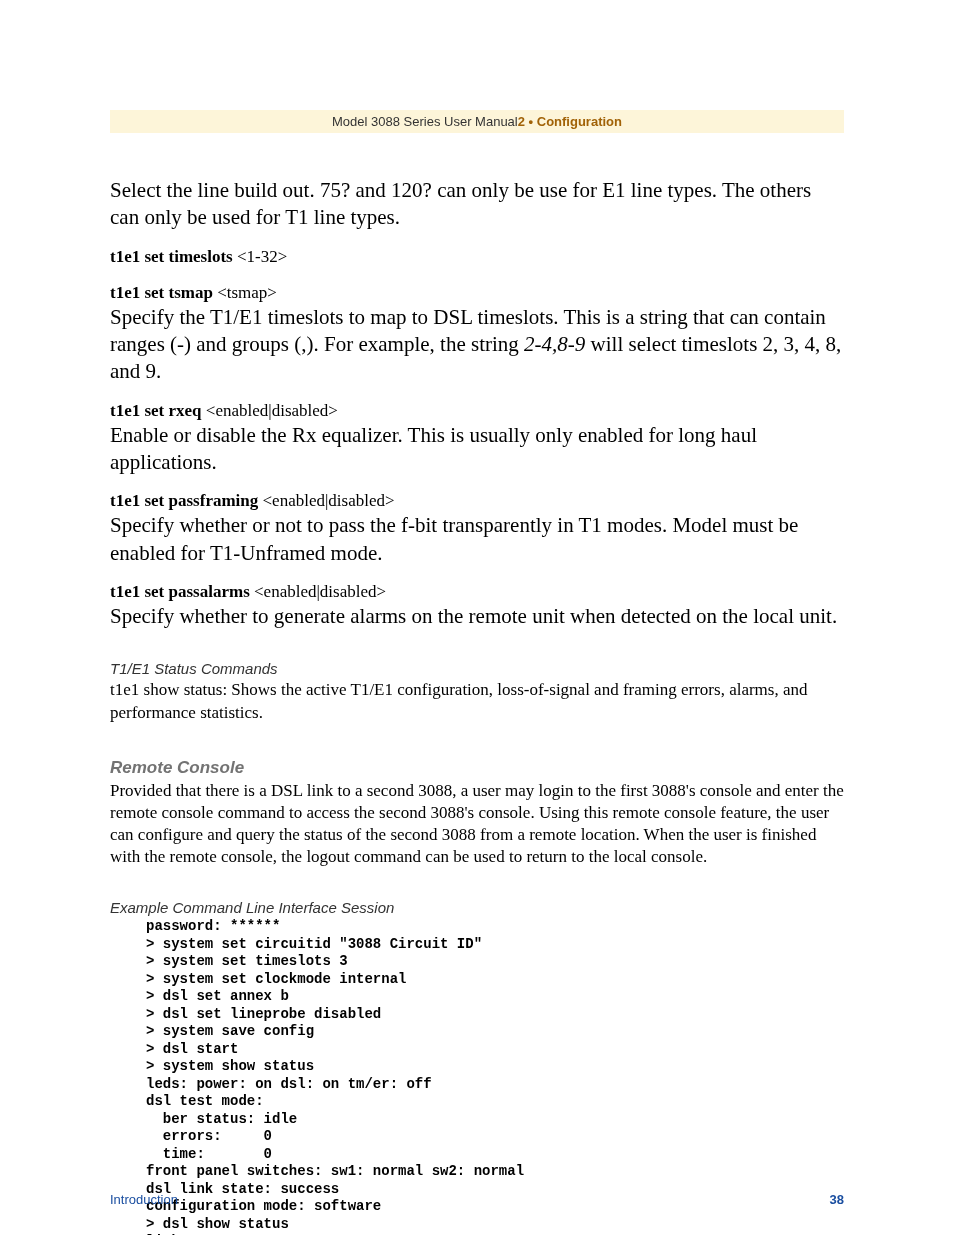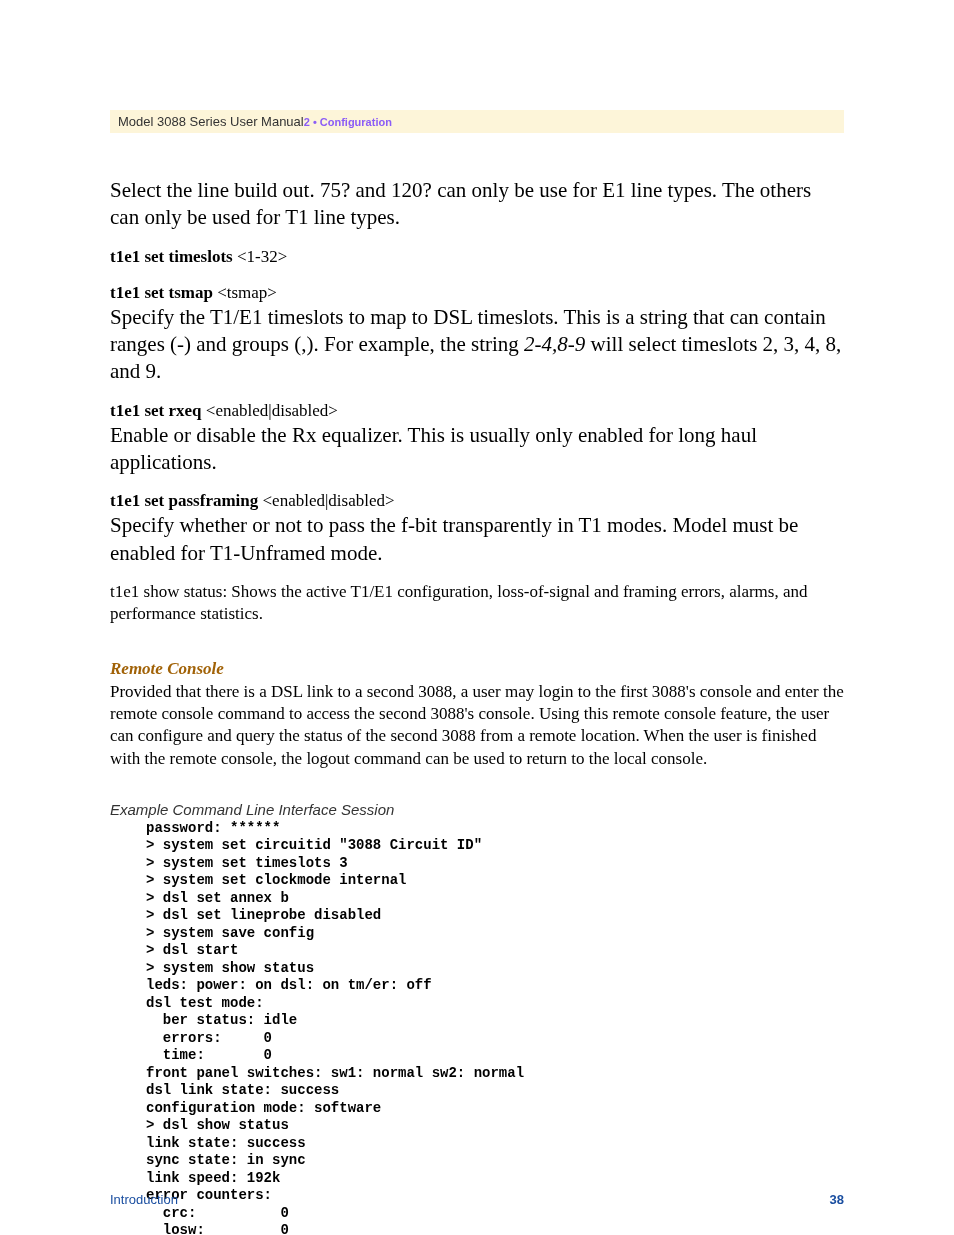--- a/index.html
+++ b/index.html
@@ -13,54 +13,54 @@
     width: 954px;
     height: 1235px;
     position: relative;
     box-sizing: border-box;
     padding: 110px 110px 0 110px;
   }
   .header-bar {
     background: #fdf5d9;
     padding: 4px 8px;
     display: flex;
-    justify-content: flex-start;
+    justify-content: center;
     align-items: baseline;
     margin-bottom: 44px;
   }
   .header-left {
     font-family: Verdana, Arial, sans-serif;
     font-size: 13px;
     color: #333;
   }
   .header-right {
     font-family: Verdana, Arial, sans-serif;
-    font-size: 11px;
+    font-size: 13px;
     font-weight: bold;
-    color: #8b5cf6;
+    color: #a16207;
   }
   .cmd-block { margin-bottom: 14px; }
   .cmd-line { font-size: 17px; line-height: 1.3; }
   .cmd-name { font-weight: bold; }
   .cmd-desc { font-size: 21px; line-height: 1.3; }
   .italic-heading {
     font-family: Verdana, Arial, sans-serif;
     font-style: italic;
     font-size: 15px;
     color: #333;
     margin-top: 30px;
     margin-bottom: 2px;
   }
   .status-bold { font-weight: normal; }
   .remote-heading {
-    font-family: Liberation Serif, serif;
+    font-family: Liberation Sans, sans-serif;
     font-weight: bold;
     font-style: italic;
     font-size: 17px;
-    color: #a16207;
+    color: #737373;
     margin-top: 34px;
     margin-bottom: 2px;
   }
   .para { font-size: 17px; line-height: 1.3; margin-bottom: 14px; }
   .code-block {
     font-family: "Courier New", Courier, monospace;
     font-size: 14px;
     font-weight: bold;
     white-space: pre;
     line-height: 1.25;
@@ -116,21 +116,28 @@
     <div class="cmd-desc">Enable or disable the Rx equalizer. This is usually only enabled for long haul applications.</div>
   </div>
 
   <div class="cmd-block">
     <div class="cmd-line">
       <span class="cmd-name">t1e1 set passframing</span><span> &lt;enabled|disabled&gt;</span>
     </div>
     <div class="cmd-desc">Specify whether or not to pass the f-bit transparently in T1 modes. Model must be enabled for T1-Unframed mode.</div>
   </div>
 
+  <div class="cmd-block">
+    <div class="cmd-line">
+      <span class="cmd-name">t1e1 set passalarms</span><span> &lt;enabled|disabled&gt;</span>
+    </div>
+    <div class="cmd-desc">Specify whether to generate alarms on the remote unit when detected on the local unit.</div>
+  </div>
 
+  <div class="italic-heading">T1/E1 Status Commands</div>
   <div class="para">
     <span class="status-bold">t1e1 show status</span><span>: Shows the active T1/E1 configuration, loss-of-signal and framing errors, alarms, and performance statistics.</span>
   </div>
 
   <div class="remote-heading">Remote Console</div>
   <div class="para">Provided that there is a DSL link to a second 3088, a user may login to the first 3088's console and enter the remote console command to access the second 3088's console. Using this remote console feature, the user can configure and query the status of the second 3088 from a remote location. When the user is finished with the remote console, the logout command can be used to return to the local console.</div>
 
   <div class="italic-heading" style="margin-top:31px;">Example Command Line Interface Session</div>
   <div class="code-block">password: ******
 &gt; system set circuitid "3088 Circuit ID"

